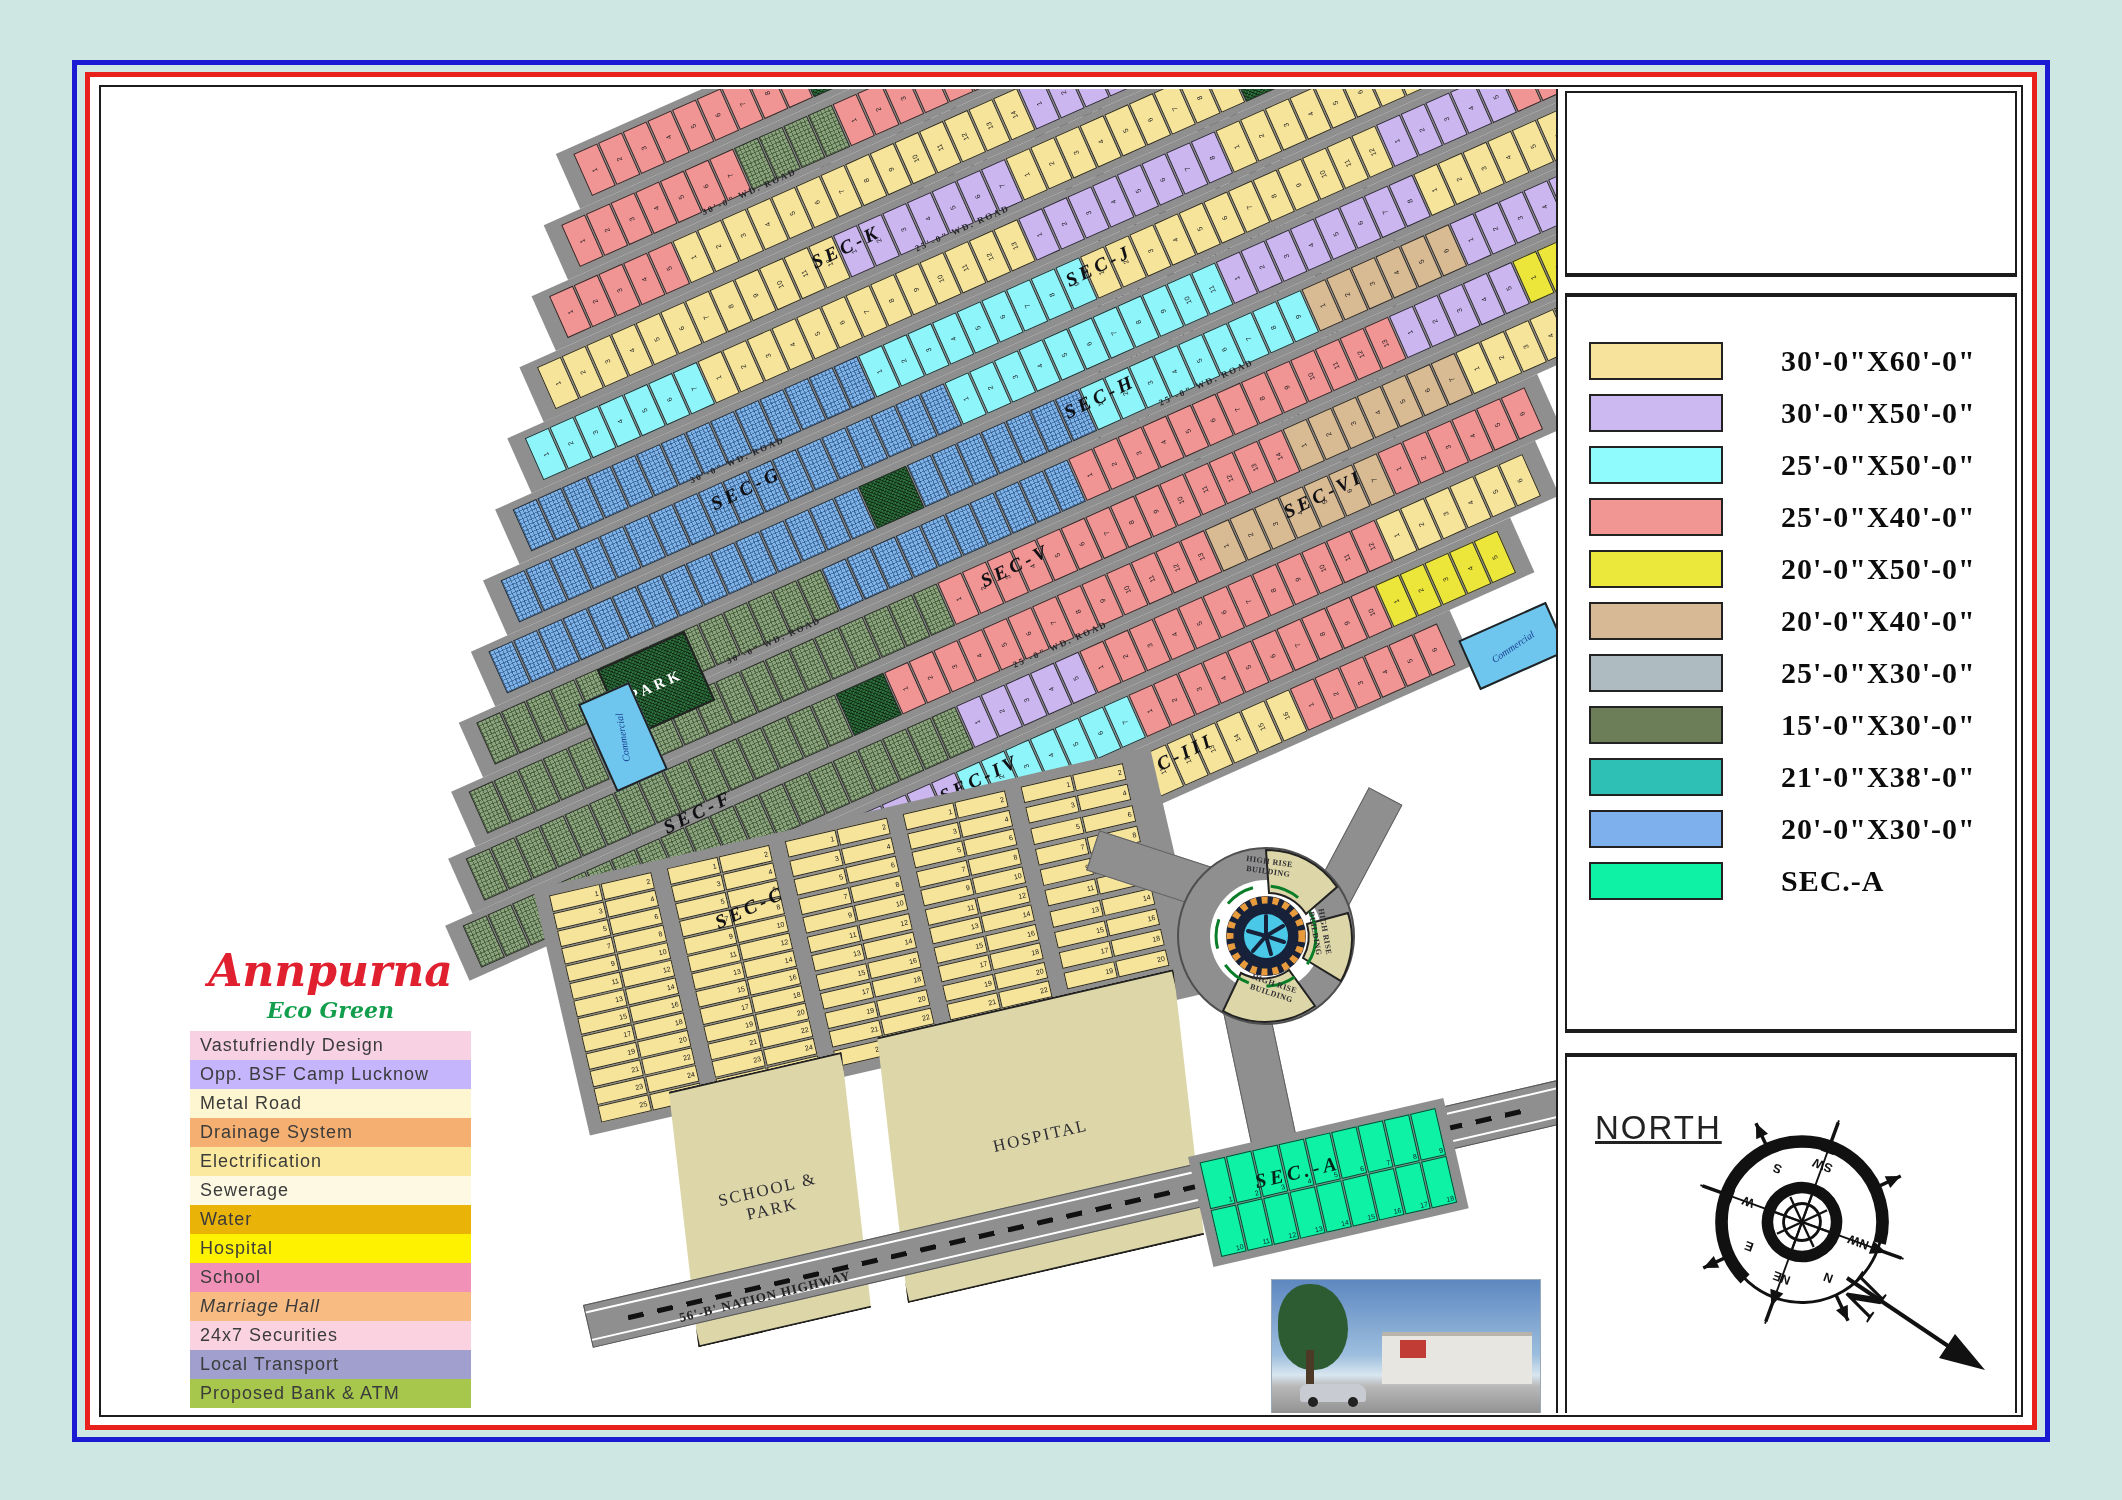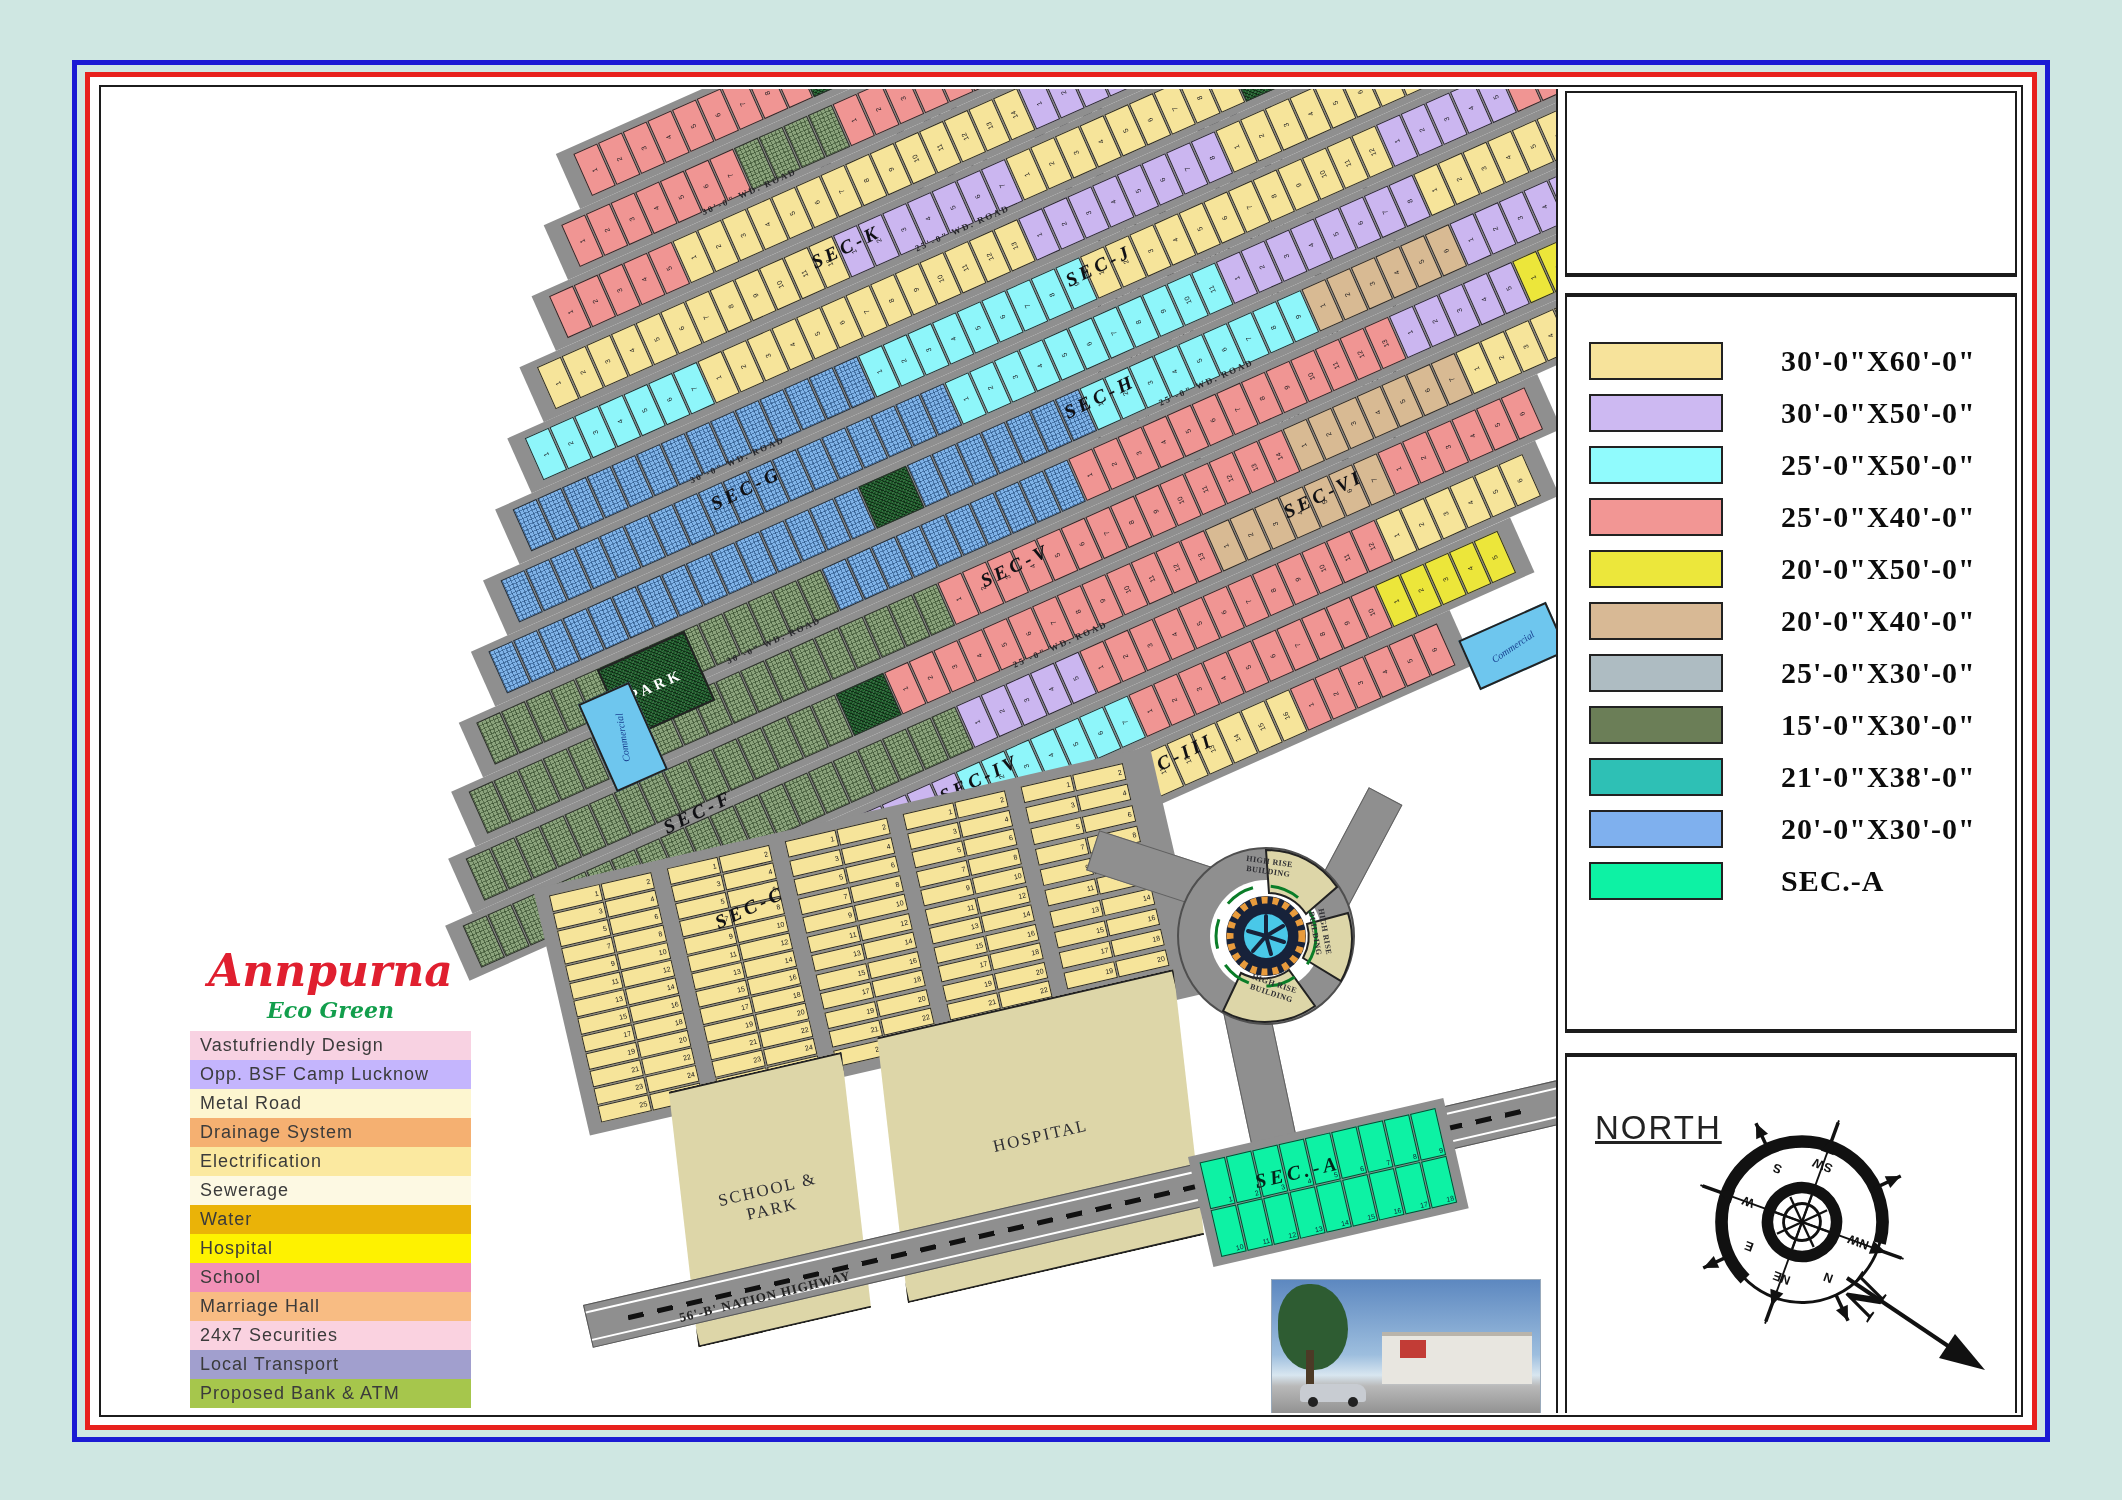--- a/index.html
+++ b/index.html
@@ -1544,21 +1544,21 @@
         <div id="amenities">
                 <div class="amenity" style="background: rgb(248, 210, 226);">Vastufriendly  Design</div>
                 <div class="amenity" style="background: #c4b5fd;">Opp.  BSF  Camp  Lucknow</div>
                 <div class="amenity" style="background: rgb(253, 246, 208);">Metal  Road</div>
                 <div class="amenity" style="background: rgb(245, 176, 113);">Drainage  System</div>
                 <div class="amenity" style="background: rgb(251, 233, 160);">Electrification</div>
                 <div class="amenity" style="background: rgb(253, 249, 227);">Sewerage</div>
                 <div class="amenity" style="background: #eab308;">Water</div>
                 <div class="amenity" style="background: rgb(254, 242, 0);">Hospital</div>
                 <div class="amenity" style="background: rgb(242, 145, 183);">School</div>
-                <div class="amenity" style="background: rgb(248, 188, 131);">Marriage  Hall</div>
+                <div class="amenity" style="background: rgb(248, 188, 131); font-style: italic;">Marriage  Hall</div>
                 <div class="amenity" style="background: rgb(250, 210, 224);">24x7  Securities</div>
                 <div class="amenity" style="background: rgb(161, 159, 206);">Local  Transport</div>
                 <div class="amenity" style="background: rgb(166, 198, 76);">Proposed  Bank  &amp;  ATM</div>
               </div>
       </div>
 
       <div class="photo">
         <div class="sky"></div>
         <div class="tree"></div>
         <div class="trunk"></div>

